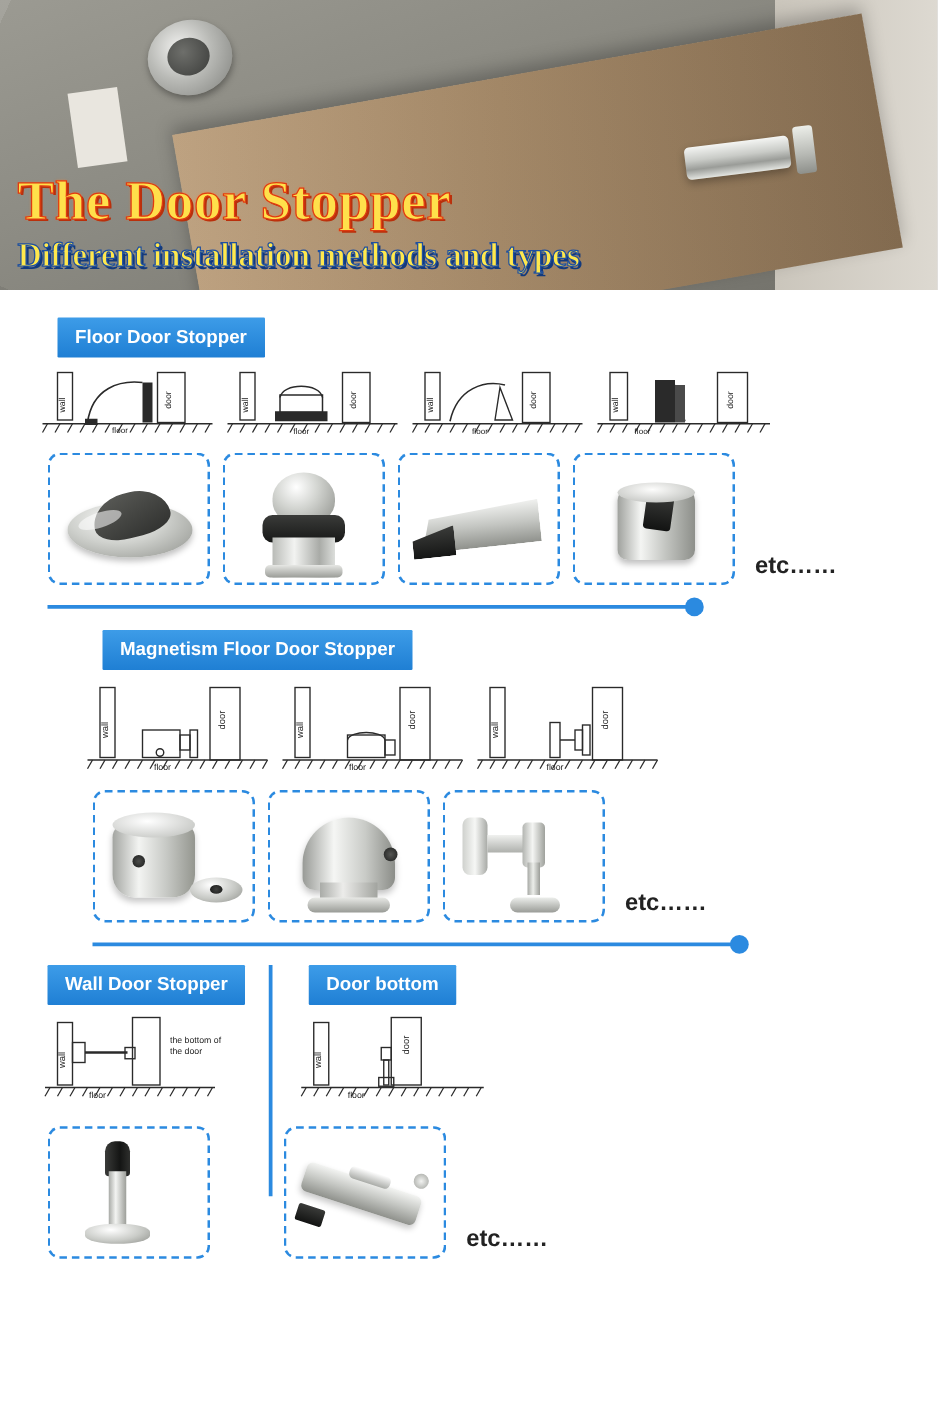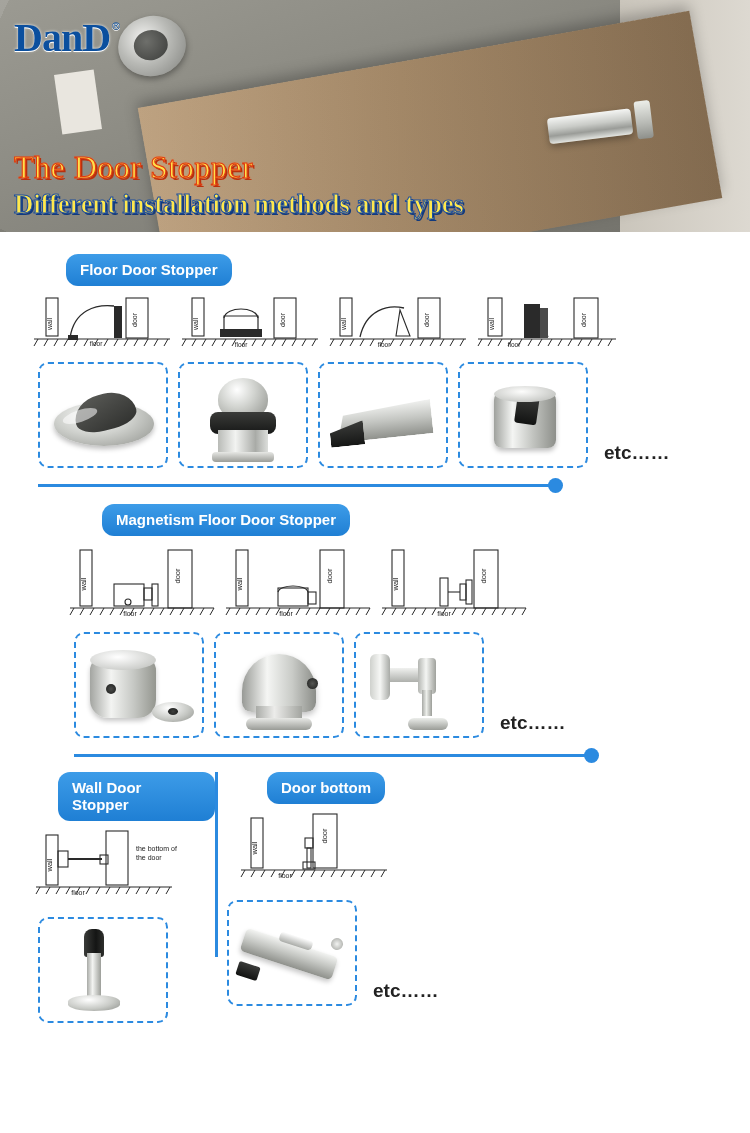--- a/index.html
+++ b/index.html
@@ -103,21 +103,21 @@
     text-shadow: 0 1px 0 #fff;
   }
 
   
   .hero-title-wrap{
     position:absolute; left:0; bottom:12px; width:100%;
     z-index: 6; padding-left: 14px;
   }
   .hero-title{
     font-family:"Liberation Serif", serif;
-    font-size: 32px; font-weight:normal; line-height:1.05;
+    font-size: 44px; font-weight:bold; line-height:1.05;
     color:#ffe04b;
     -webkit-text-stroke: 1px #e03a10;
     text-shadow: 2px 2px 0 #b9300c, 0 0 2px #ff7a2a;
     letter-spacing: 0.5px;
   }
   .hero-sub{
     margin-top: 6px;
     font-family:Liberation Serif, serif;
     font-size: 27px; font-weight:bold; line-height:1.1;
     color:#ffe84d;
@@ -127,22 +127,21 @@
   }
 
   
   .content { position:relative; padding: 0; }
 
   .badge{
     display:inline-block;
     background: linear-gradient(180deg,#3d9ce8 0%, #1f7fd4 100%);
     color:#fff; font-weight:bold; font-size:15px;
     padding: 7px 14px 8px;
-    border-radius: 12px;
-    margin-left: 20px;
+    border-radius: 1px;
   }
 
   .sec { position:relative; }
   .sec-head { padding-left: 46px; }
 
   .diagrams{
     display:flex; gap:0;
     padding: 8px 0 0 30px;
   }
   .diagram{
@@ -385,24 +384,20 @@
     <div class="hero-floor"></div>
     <div class="hero-white-strip"></div>
     <div class="hero-doorplank"></div>
     <div class="hero-disc"></div>
     <div class="hero-cyl">
       <div class="body"></div>
       <div class="base"></div>
     </div>
   </div>
 
-  <div class="logo">
-    <span class="logo-text">DanD</span>
-    <span class="logo-r">®</span>
-  </div>
 
   <div class="hero-title-wrap">
     <div class="hero-title">The Door Stopper</div>
     <div class="hero-sub">Different installation methods and types</div>
   </div>
 </div>
 
 <div class="content">
 
   <div class="sec" style="padding-top:22px;">

